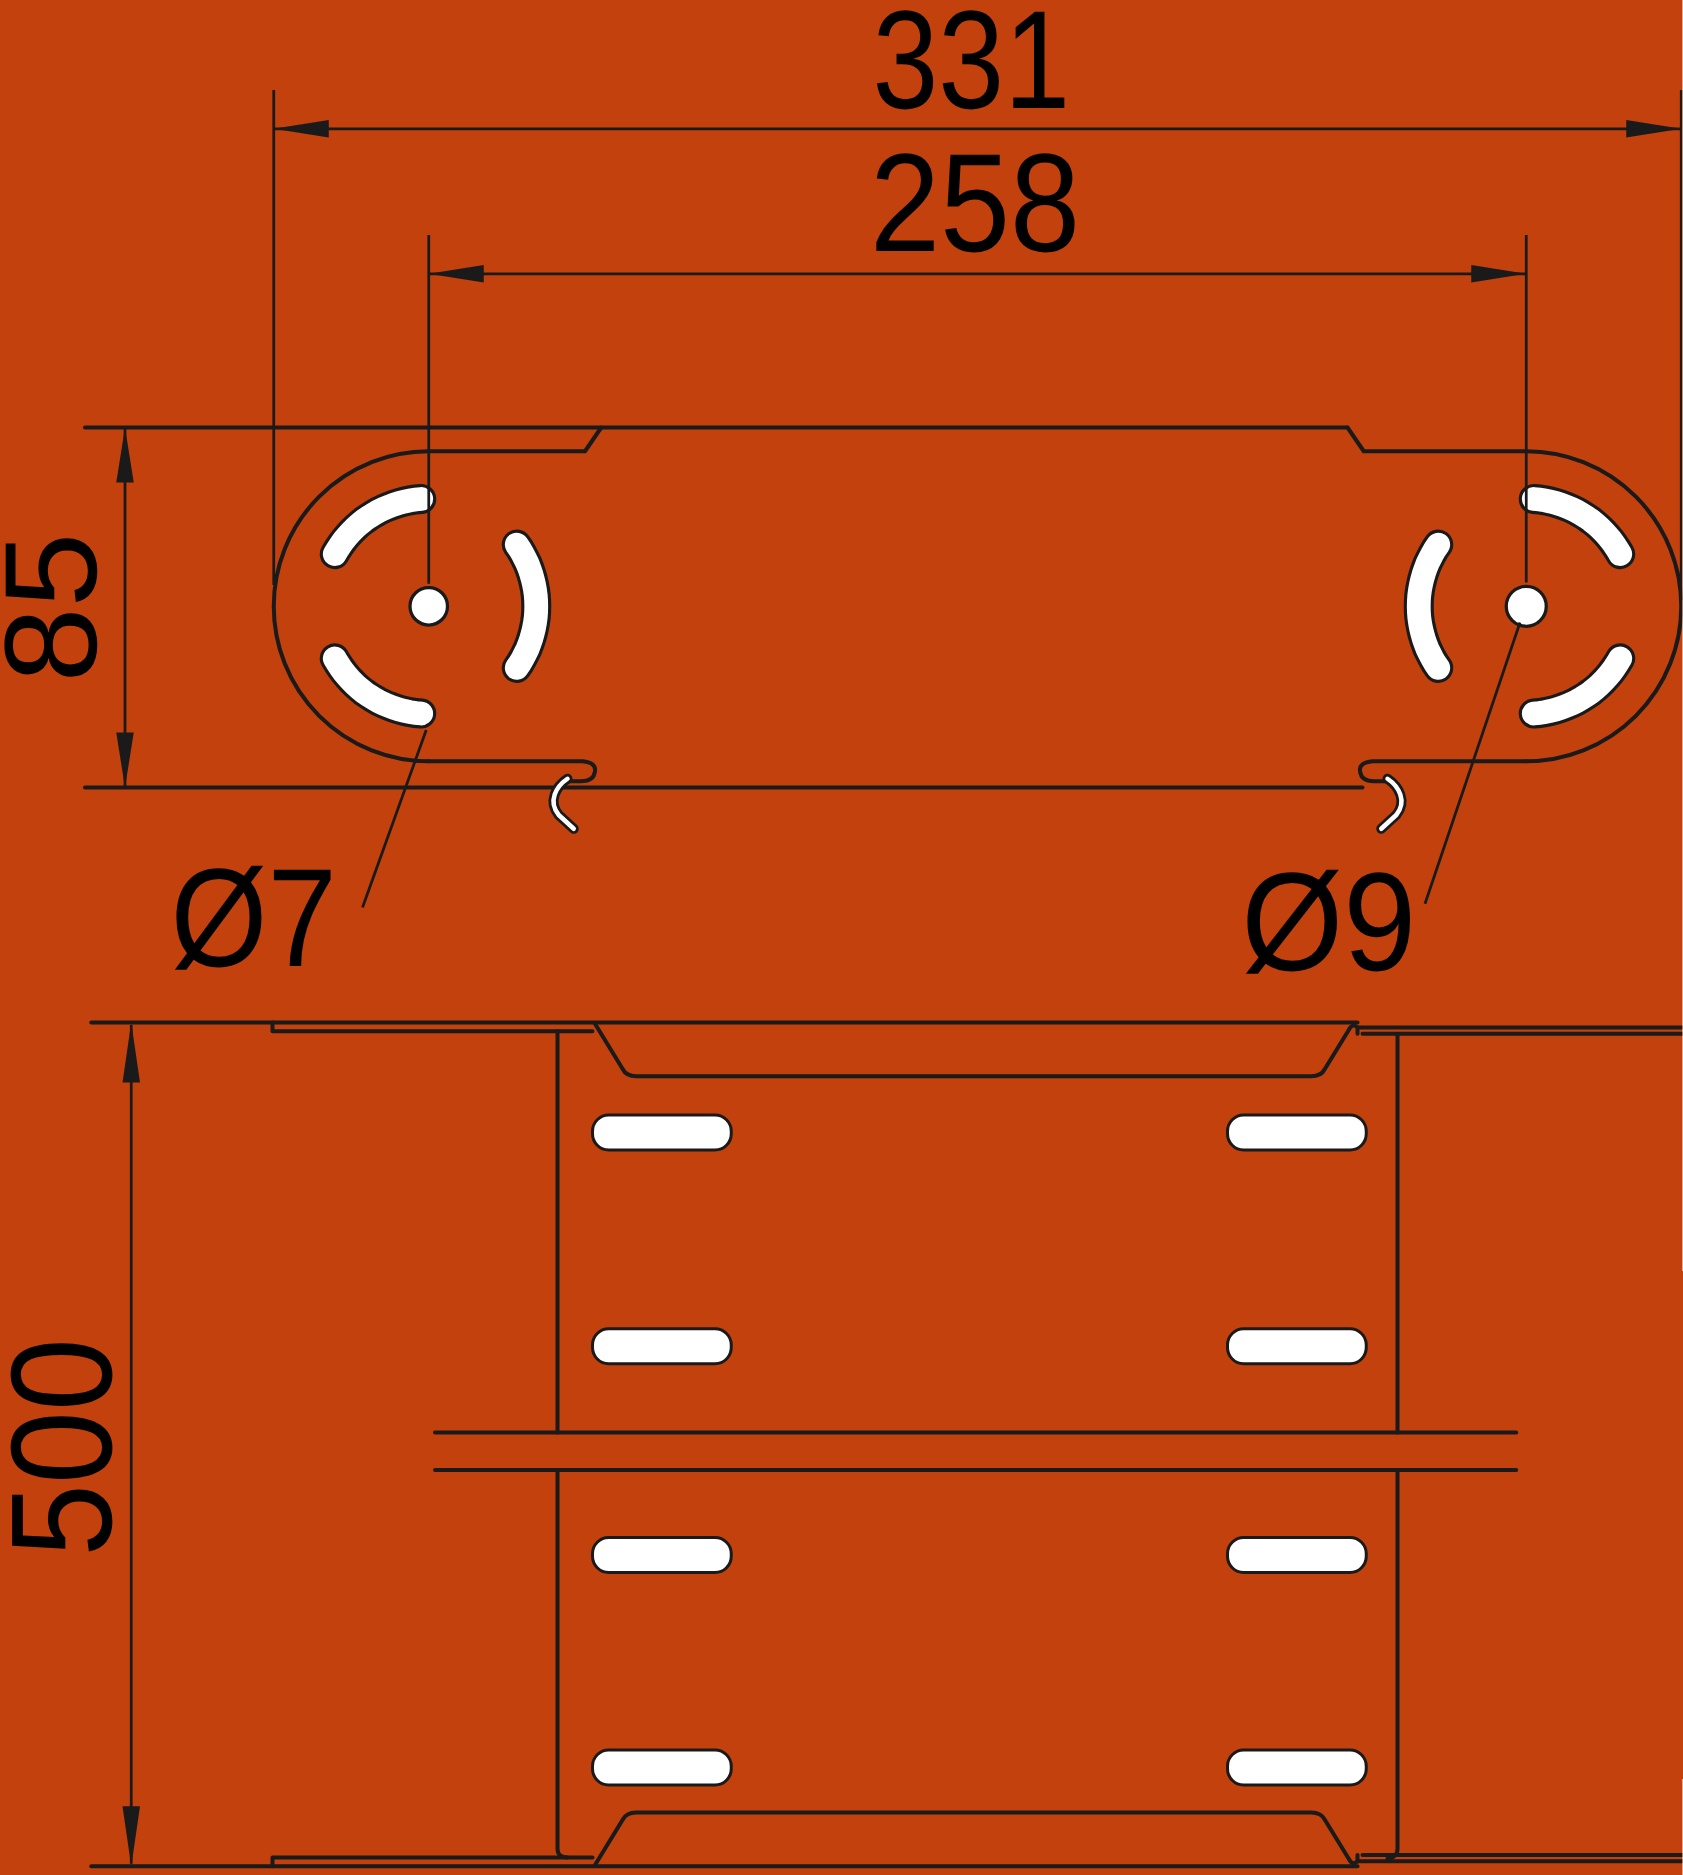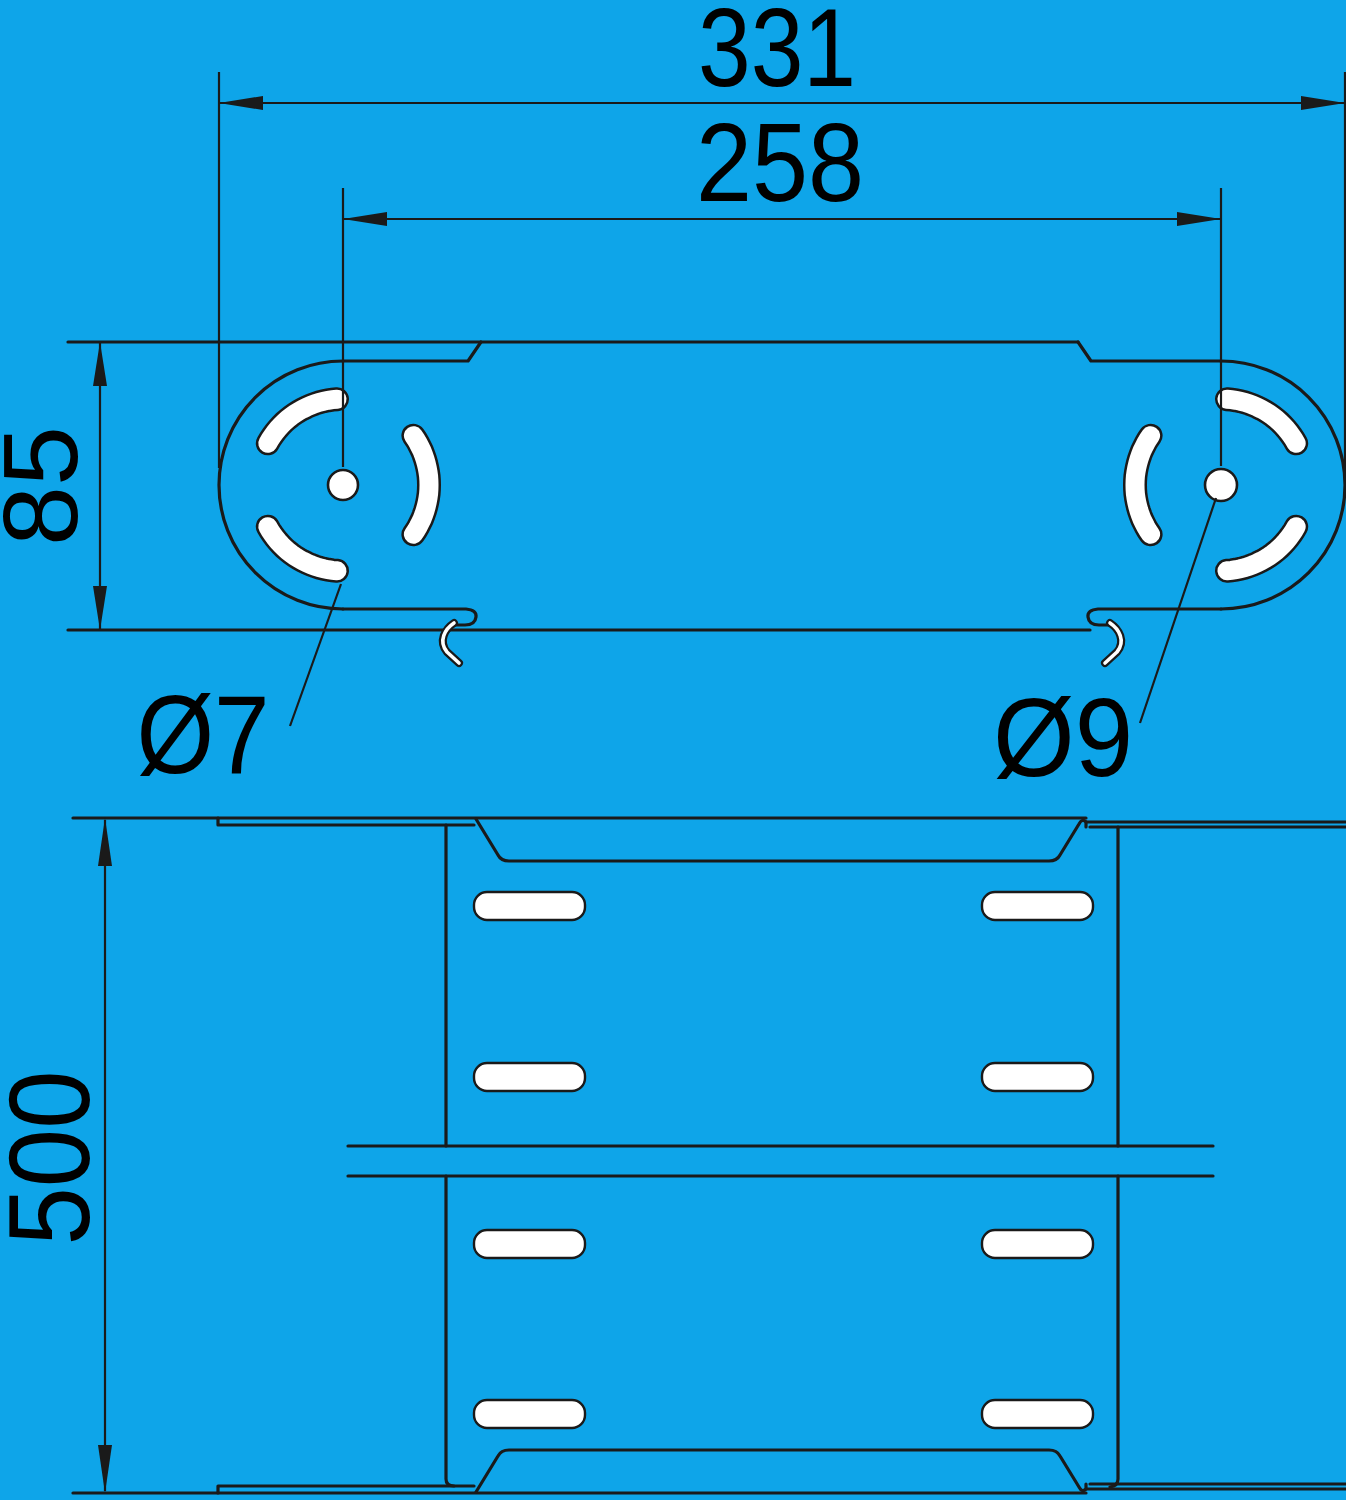--- a/index.html
+++ b/index.html
@@ -1,17 +1,17 @@
 <!DOCTYPE html>
 <html><head>
 <meta charset="utf-8">
 <style>
   html,body{margin:0;padding:0;background:#ffffff;}
   body{width:1346px;height:1500px;font-family:"Liberation Sans",sans-serif;}
-  #stage{position:relative;width:1346px;height:1500px;background:#0ea5e9;overflow:hidden;}
+  #stage{position:relative;width:1346px;height:1500px;background:#c2410c;overflow:hidden;}
   svg{display:block;}
   .outline{fill:none;stroke:#1a1a1a;stroke-width:3.2;stroke-linecap:round;stroke-linejoin:round;}
   .thin{fill:none;stroke:#1a1a1a;stroke-width:2.2;stroke-linecap:butt;}
   .arrow{fill:#1a1a1a;stroke:none;}
   .hole{fill:#ffffff;stroke:#1a1a1a;stroke-width:2.6;}
   .slot-rect{fill:#ffffff;stroke:#1a1a1a;stroke-width:2.4;}
   .hook-outer{fill:none;stroke:#1a1a1a;stroke-width:8;stroke-linecap:round;stroke-linejoin:round;}
   .hook-inner{fill:none;stroke:#ffffff;stroke-width:3.6;stroke-linecap:round;stroke-linejoin:round;}
   .dim-text{fill:#000;font-family:"Liberation Sans",sans-serif;font-weight:400;}
 </style>

